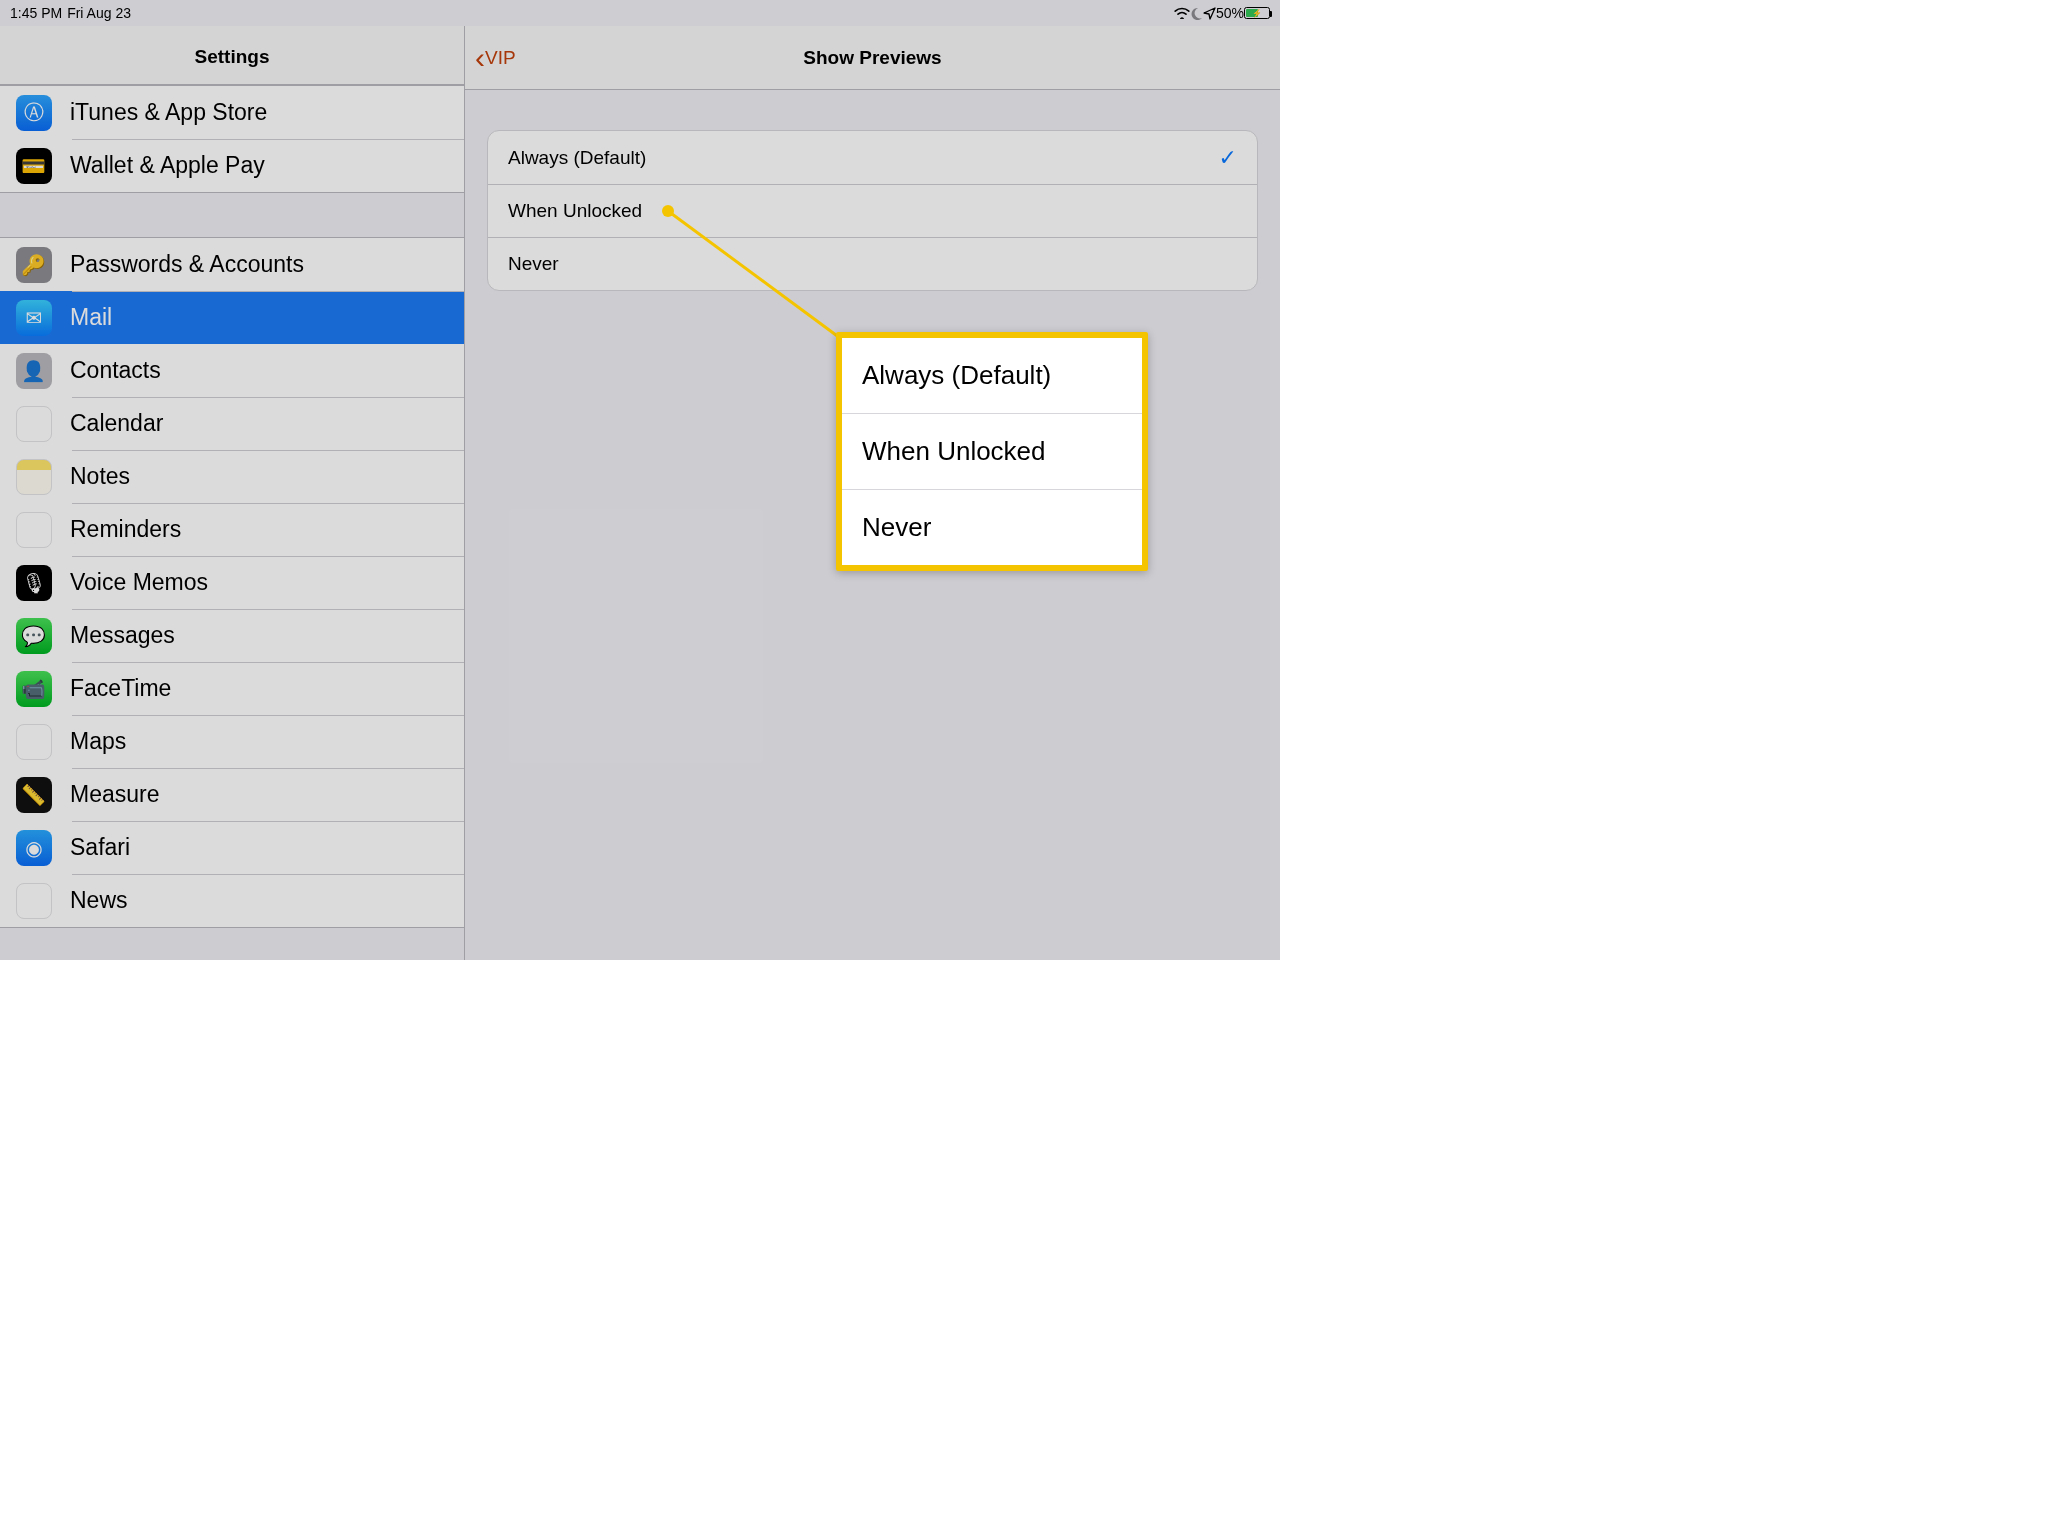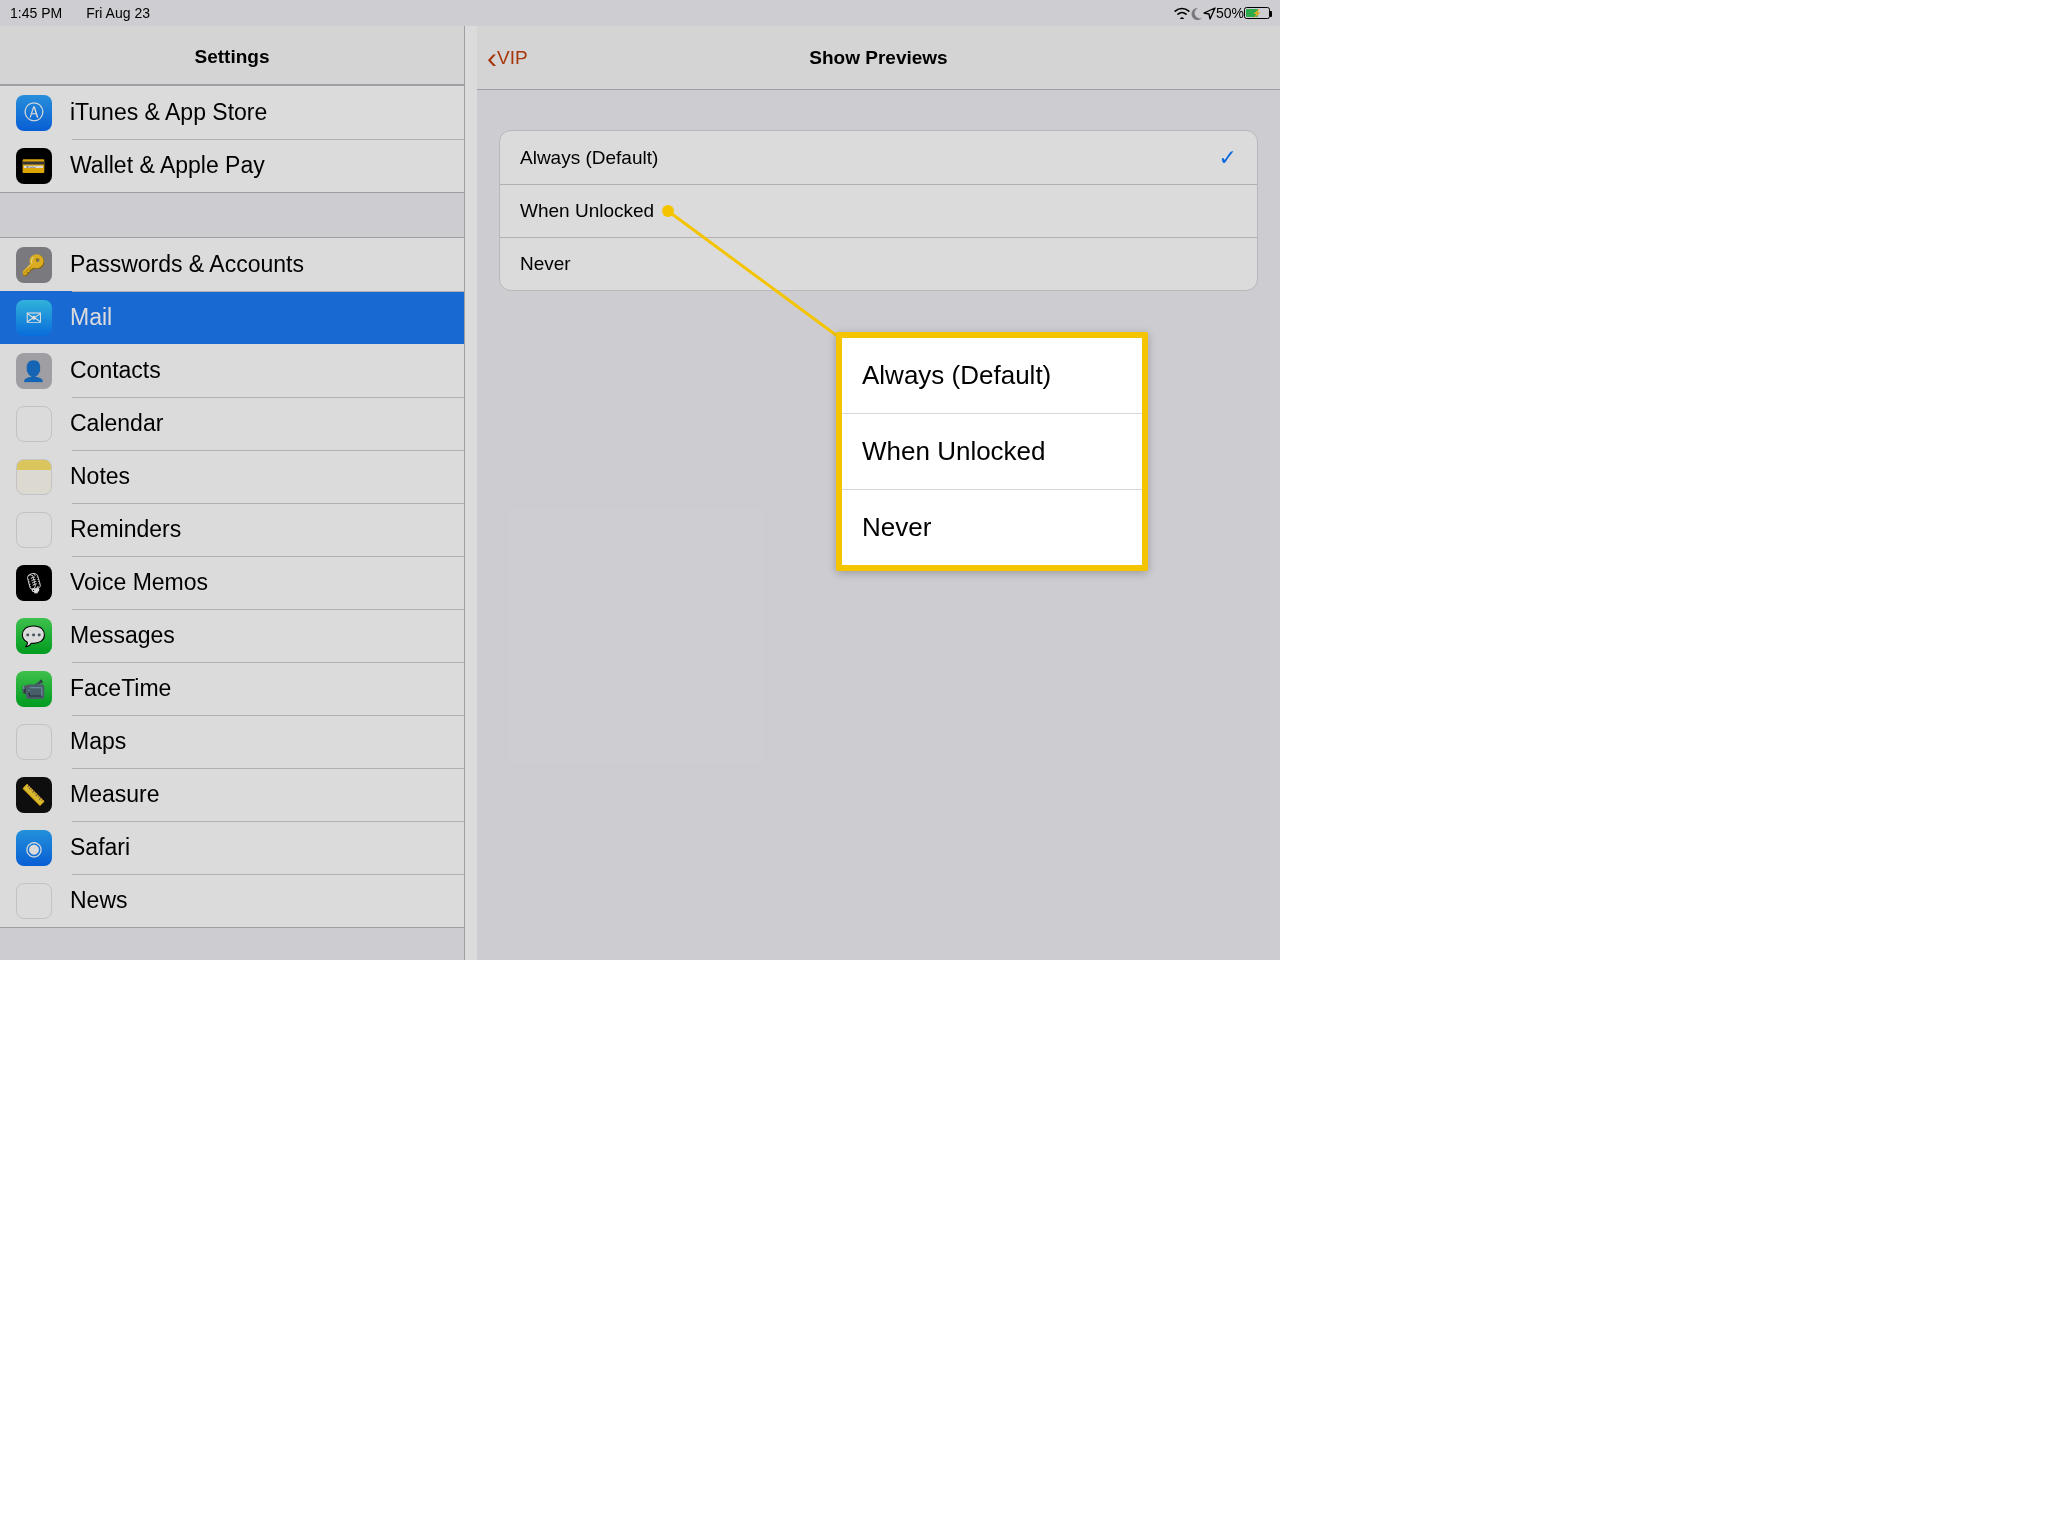--- a/index.html
+++ b/index.html
@@ -1,30 +1,30 @@
 <!DOCTYPE html>
 <html><head>
 <meta charset="utf-8">
 <style>
   * { margin: 0; padding: 0; box-sizing: border-box; }
   html, body { width: 1280px; height: 960px; font-family: -apple-system, "Helvetica Neue", Arial, sans-serif; overflow: hidden; background: #fff; }
   .frame { position: relative; width: 1280px; height: 960px; }
 
   
   .statusbar { position: absolute; top: 0; left: 0; right: 0; height: 26px; display: flex; align-items: center; justify-content: space-between; padding: 0 10px; background: #f0eff5; font-size: 14px; font-weight: 500; }
-  .statusbar .left { display: flex; gap: 24px; }
+  .statusbar .left { display: flex; gap: 5px; }
   .statusbar .right { display: flex; align-items: center; gap: 0; }
   .wifi, .moon, .loc { display: inline-flex; }
   .battery { position: relative; width: 26px; height: 12px; border: 1px solid #000; border-radius: 2.5px; display: inline-block; }
   .battery::after { content: ""; position: absolute; right: -3px; top: 3px; width: 2px; height: 6px; background: #000; border-radius: 0 1px 1px 0; }
   .battery .fill { position: absolute; left: 1px; top: 1px; bottom: 1px; width: 50%; background: #33c558; border-radius: 1px; }
   .battery .bolt { position: absolute; inset: 0; display: flex; align-items: center; justify-content: center; font-size: 8px; color:#000; }
 
   
-  .split { position: absolute; top: 26px; bottom: 0; left: 0; right: 0; display: flex; gap: 12px; }
+  .split { position: absolute; top: 26px; bottom: 0; left: 0; right: 0; display: flex; }
   .sidebar { width: 465px; flex: none; background: #efeff4; border-right: 1px solid #b8b8bf; overflow: hidden; }
   .detail  { flex: 1; background: #efeff4; position: relative; }
 
   
   .sb-headerwrap { background: #f7f7f7; border-bottom: 1px solid #b8b8bf; }
   .sb-title { text-align: center; font-size: 19px; font-weight: 600; padding: 20px 0 16px; }
 
   .group { background: #fff; border-top: 1px solid #b8b8bf; border-bottom: 1px solid #b8b8bf; }
   .spacer { height: 44px; }
 

